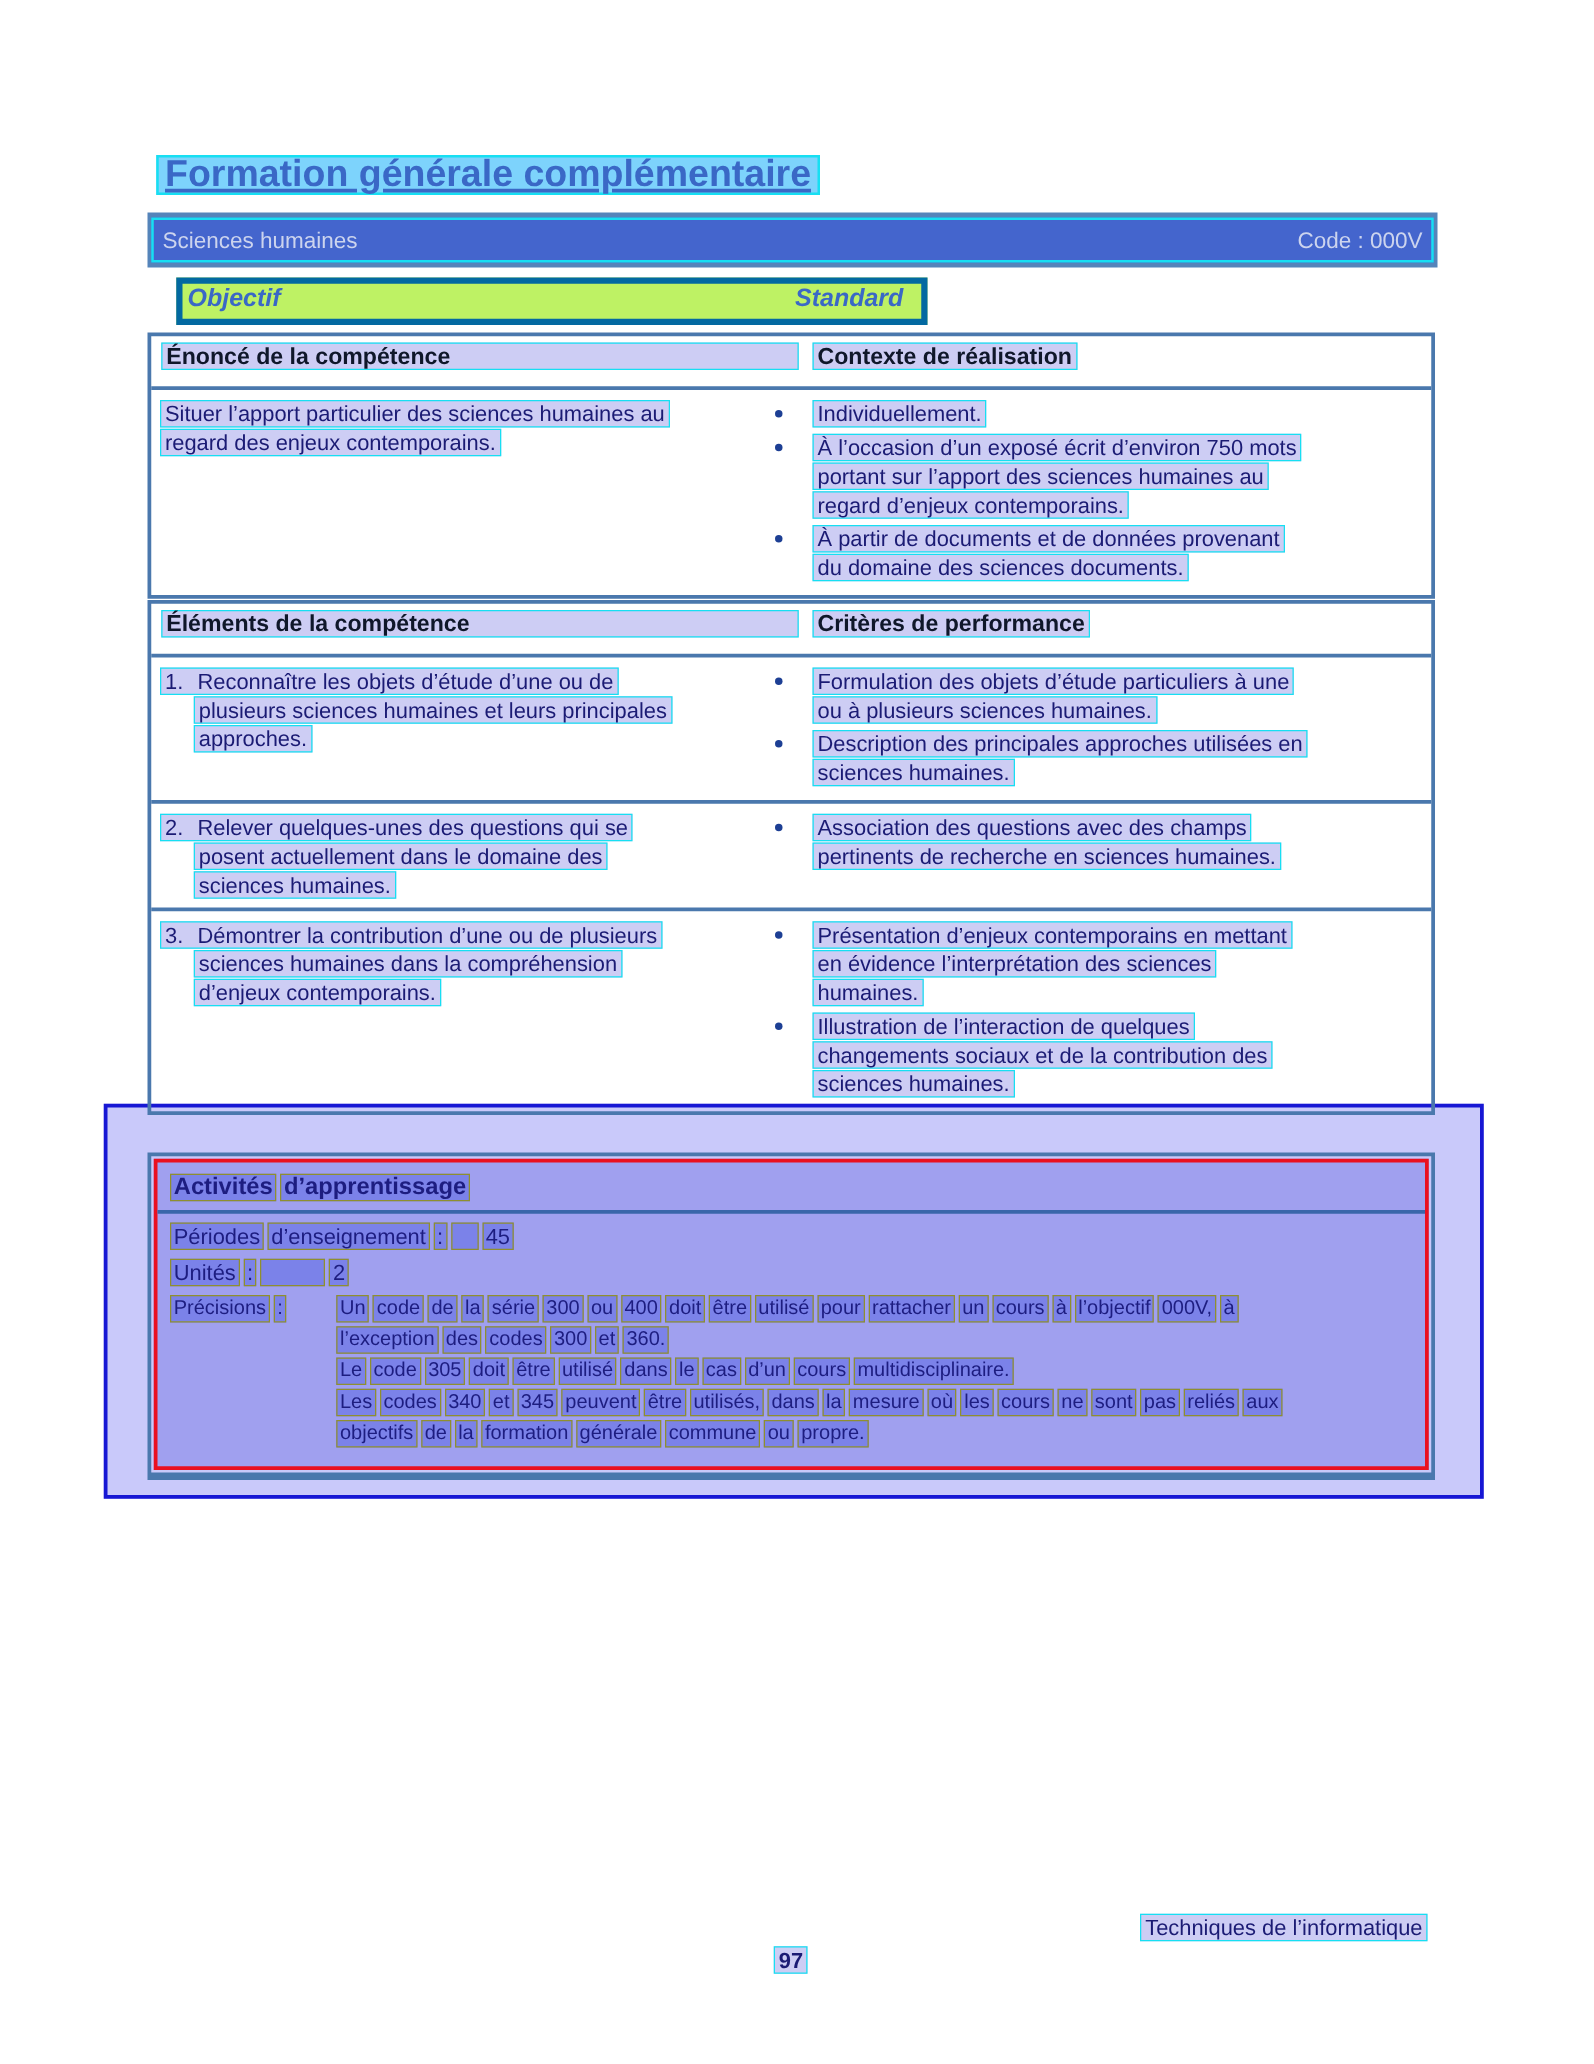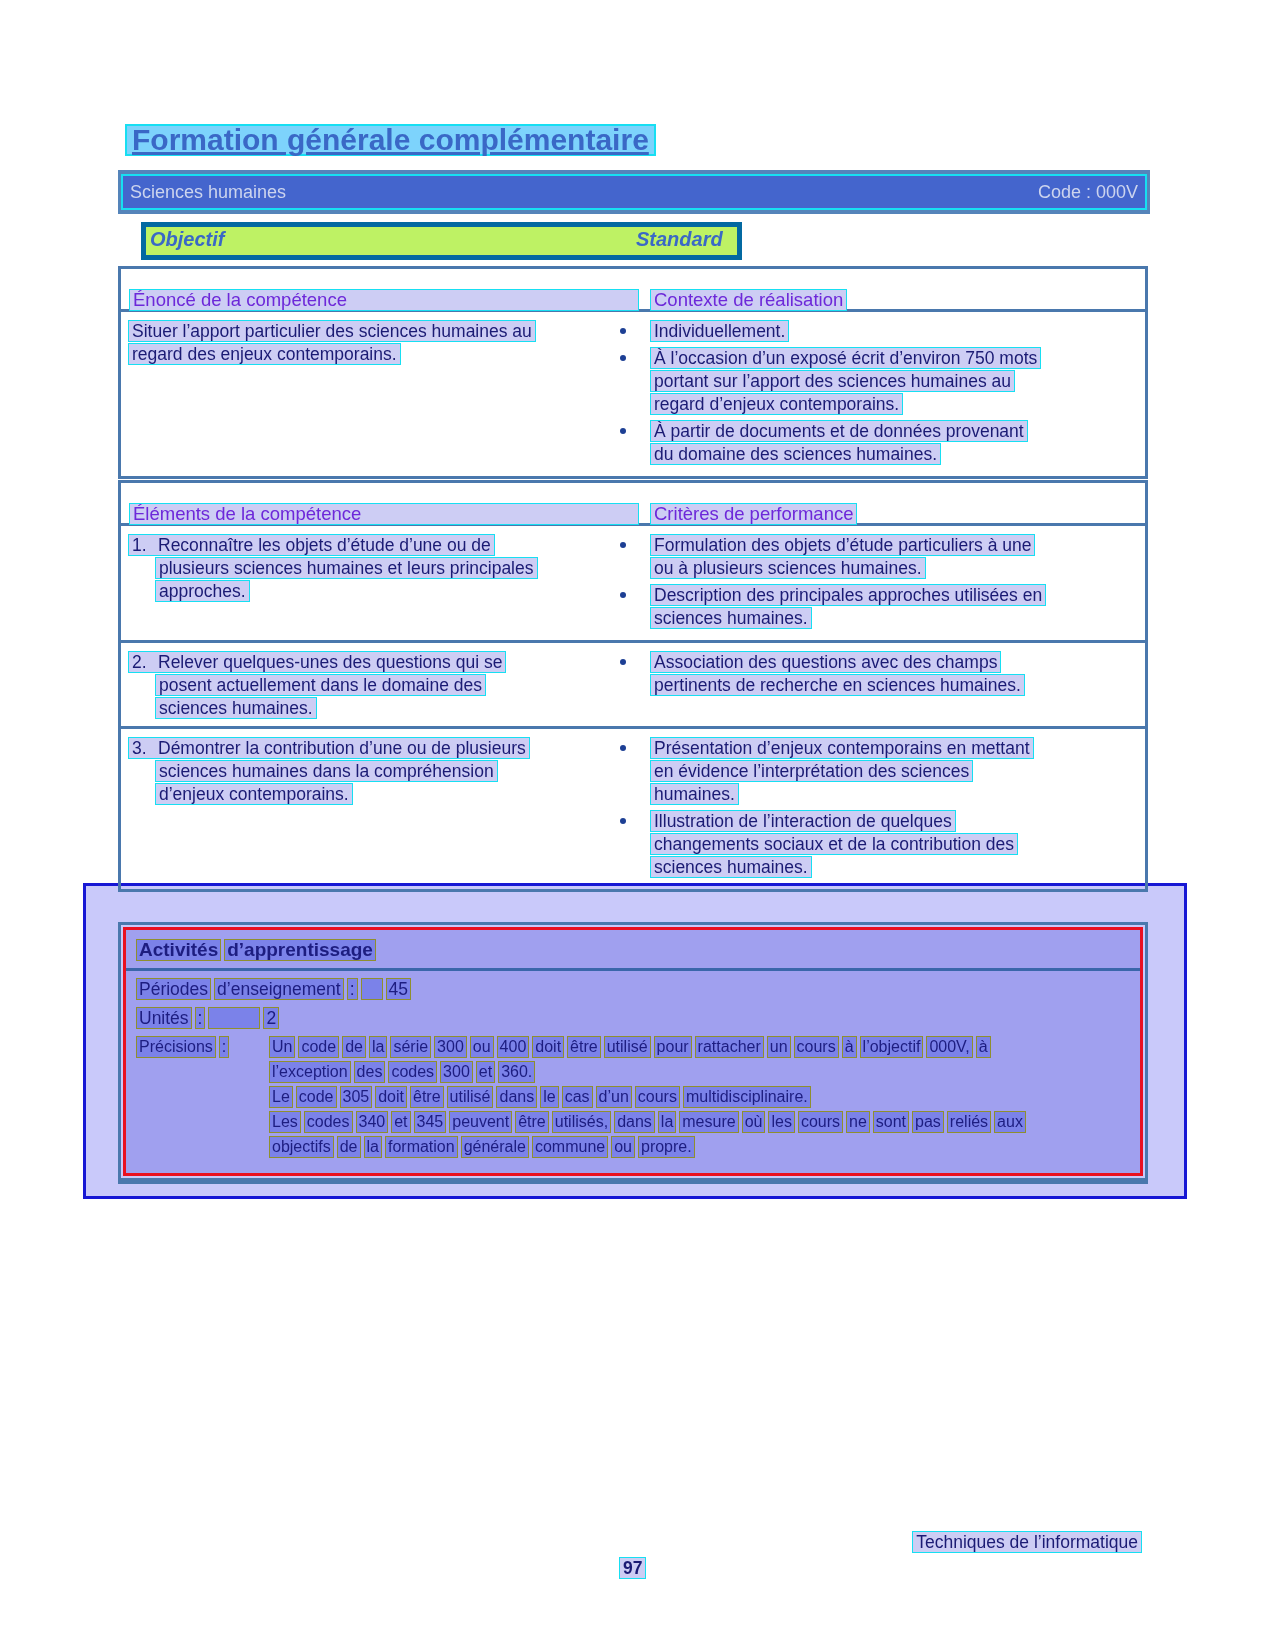--- a/index.html
+++ b/index.html
@@ -27,21 +27,21 @@
              background:#bef264;border:5px solid #0369a1;margin-left:16px;}
   .obj,.std{position:absolute;top:1px;font-size:20px;font-style:italic;
             font-weight:bold;color:#3a68c6;white-space:nowrap;}
   .obj{left:4px;} .std{left:490px;}
 
   
   .tbl{position:absolute;left:118px;width:1030px;border:3px solid #4a78ad;
        background:transparent;z-index:2;box-sizing:border-box;}
   #table1{top:266px;} #table2{top:480px;}
   .thead{height:40px;border-bottom:3px solid #4a78ad;position:relative;}
-  .thead .hl{position:absolute;top:20px;font-weight:normal;color:#6d28d9;font-size:18.5px;}
+  .thead .hl{position:absolute;top:5px;font-weight:bold;color:#0f172a;font-size:18.5px;}
   .h-left{left:8px;width:510px;box-sizing:border-box;}
   .h-right{left:529px;}
   .tbody-row{display:flex;padding:8px 0 6px 0;}
   .tbody-row + .tbody-row{border-top:3px solid #4a78ad;}
   .cell-l{width:486px;flex:none;padding-left:7px;box-sizing:border-box;}
   .cell-r{flex:1;padding-left:13px;}
   .bullet{display:flex;margin-bottom:4px;}
   .dot{width:30px;flex:none;padding-top:8px;}
   .dot::before{content:"";display:block;width:6px;height:6px;border-radius:50%;background:#1d3f94;}
   .first-line{display:flex;}
@@ -114,21 +114,21 @@
             <div class="lines">
               <div class="hl">À l’occasion d’un exposé écrit d’environ 750 mots</div>
               <div class="hl">portant sur l’apport des sciences humaines au</div>
               <div class="hl">regard d’enjeux contemporains.</div>
             </div>
           </div>
           <div class="bullet">
             <span class="dot"></span>
             <div class="lines">
               <div class="hl">À partir de documents et de données provenant</div>
-              <div class="hl">du domaine des sciences humaines.</div>
+              <div class="hl">du domaine des sciences documents.</div>
             </div>
           </div>
         </div>
     </div>
   </div>
 
   <div class="tbl" id="table2">
     <div class="thead">
       <div class="hl h-left">Éléments de la compétence</div>
       <div class="hl h-right">Critères de performance</div>

